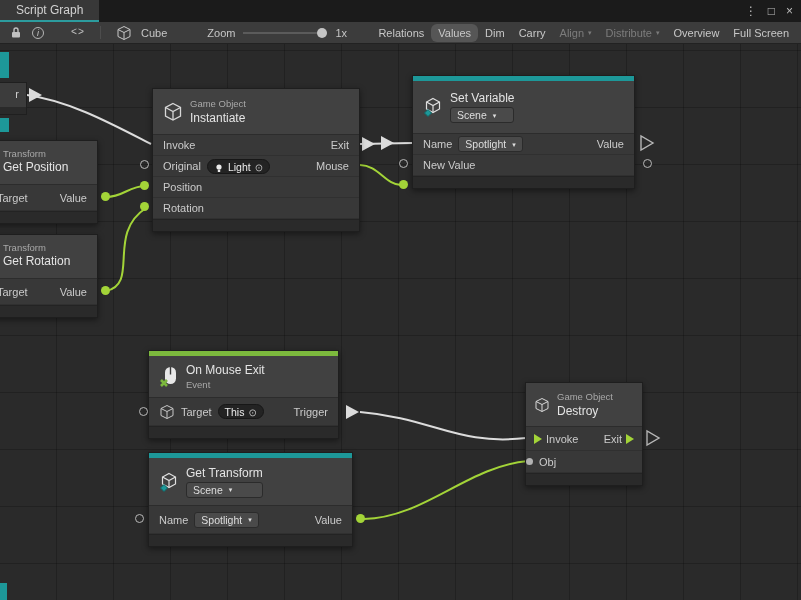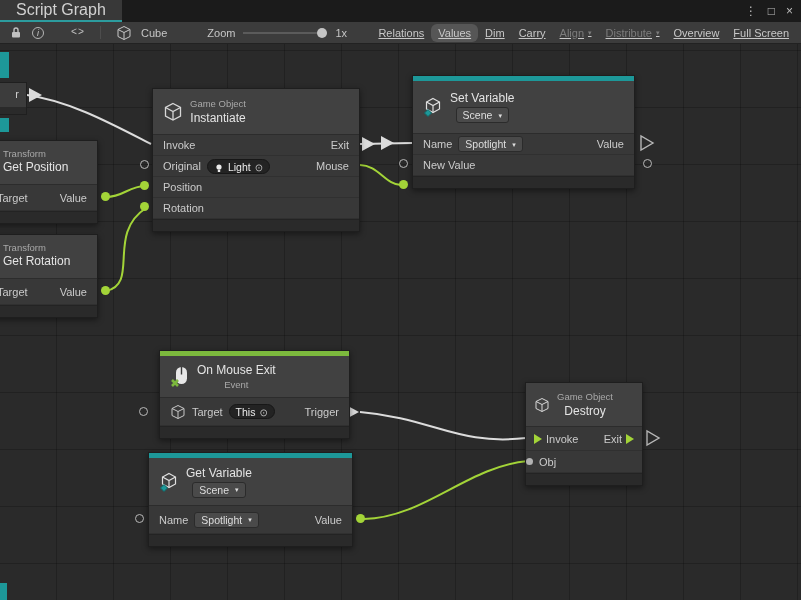--- a/index.html
+++ b/index.html
@@ -4,41 +4,41 @@
 <style>
   * { box-sizing: border-box; }
   html,body { margin:0; padding:0; width:801px; height:600px; background:#2a2a2a;
               font-family:"Liberation Sans", sans-serif; overflow:hidden; }
 
   .window { position:absolute; inset:0; }
 
   
   .tabbar { position:absolute; left:0; top:0; width:801px; height:22px; background:#1b1b1b; }
   .tab { position:absolute; left:0; top:0; height:22px; padding:0 16px; background:#383838;
-         color:#d2d2d2; font-size:16px; line-height:20px; border-bottom:2px solid #2c9c9e; }
+         color:#d2d2d2; font-size:12px; line-height:20px; border-bottom:2px solid #2c9c9e; }
   .win-icons { position:absolute; right:8px; top:0; height:22px; display:flex; gap:11px;
                align-items:center; color:#bdbdbd; font-size:12px; }
   .win-icons span { cursor:default; }
 
   
   .toolbar { position:absolute; left:0; top:22px; width:801px; height:22px; background:#3c3c3c;
              border-bottom:1px solid #222; display:flex; align-items:center; padding:0 5px;
              font-size:11px; color:#c8c8c8; }
   .ticon { display:inline-flex; align-items:center; justify-content:center; margin:0 5px; }
   .info-circle { width:12px; height:12px; border:1px solid #b5b5b5; border-radius:50%;
                  font-size:9px; line-height:10px; text-align:center; color:#c5c5c5;
                  font-style:italic; display:inline-block; }
   .code-glyph { font-family:"Liberation Mono", monospace; font-size:10px; letter-spacing:1px; color:#c0c0c0; }
   .vsep { width:1px; height:13px; background:#4d4d4d; margin:0 10px; }
   .tlabel { margin:0 4px; color:#c6c6c6; }
   .zoom-slider { position:relative; width:84px; height:12px; margin:0 4px; }
   .zoom-slider .track { position:absolute; left:0; right:0; top:5px; height:2px; background:#5b5b5b; }
   .zoom-slider .knob { position:absolute; left:74px; top:1px; width:10px; height:10px;
                        border-radius:50%; background:#c4c4c4; }
-  .tbtn-group { margin-left:auto; display:flex; align-items:center; height:22px;text-decoration:underline; }
+  .tbtn-group { margin-left:auto; display:flex; align-items:center; height:22px; }
   .tbtn { padding:3px 7px; color:#c8c8c8; white-space:nowrap; display:flex; align-items:center; gap:4px; }
   .tbtn.active { background:#565656; border-radius:6px; }
   .tbtn.disabled { color:#7c7c7c; }
   .caret { font-size:7px; line-height:1; }
 
   
   .canvas { position:absolute; left:0; top:44px; width:801px; height:556px; background-color:#2a2a2a;
     background-image:
       linear-gradient(to right, rgba(0,0,0,0.22) 1px, transparent 1px),
       linear-gradient(to bottom, rgba(0,0,0,0.22) 1px, transparent 1px);
@@ -46,21 +46,21 @@
   .wires { position:absolute; left:0; top:0; width:801px; height:556px; pointer-events:none; }
 
   
   .node { position:absolute; background:#383838; border:1px solid #1e1e1e;
           box-shadow:0 2px 6px rgba(0,0,0,0.45); color:#cfcfcf; font-size:11px; }
   .accent { height:5px; }
   .accent.var { background:#1d9899; }
   .accent.evt { background:#7cb93d; }
   .node-header { background:#414141; display:flex; align-items:center; gap:7px;
                  padding:6px 10px; border-bottom:1px solid #2c2c2c; }
-  .hdr-stack { display:flex; flex-direction:column; gap:2px;align-items:center; }
+  .hdr-stack { display:flex; flex-direction:column; gap:2px; }
   .cat { font-size:9.5px; color:#a9a9a9; }
   .title { font-size:12px; color:#e4e4e4; }
   .node-body { background:#383838; }
   .node-row { display:flex; align-items:center; justify-content:space-between;
               height:21px; padding:0 10px; border-bottom:1px solid #303030; }
   .node-row.tall { height:28px; }
   .row-left { display:flex; align-items:center; gap:6px; }
   .plabel { color:#cbcbcb;text-align:right; }
   .node-footer { height:12px; background:#2a2a2a; border-top:1px solid #232323; }
 
@@ -272,21 +272,21 @@
           </span>
           <span class="plabel">Value</span>
         </div>
         <div class="node-row">
           <span class="plabel">New Value</span>
         </div>
       </div>
       <div class="node-footer"></div>
     </div>
 
-    <div class="node" style="left:159px;top:306px;width:191px;">
+    <div class="node" style="left:148px;top:306px;width:191px;">
       <div class="accent evt"></div>
       <div class="node-header" style="height:42px;">
         <svg width="20" height="24" viewBox="0 0 20 24">
           <rect x="6" y="2" width="11" height="17" rx="5.5" fill="#e8e8e8"></rect>
           <line x1="11.5" y1="2" x2="11.5" y2="9.5" stroke="#3a3a3a" stroke-width="1.4"></line>
           <path d="M2 15 L8 21 M8 15 L2 21" stroke="#7cb93d" stroke-width="2.6" fill="none"></path>
         </svg>
         <div class="hdr-stack">
           <span class="title">On Mouse Exit</span>
           <span class="cat">Event</span>
@@ -311,21 +311,21 @@
 
     <div class="node" style="left:148px;top:408px;width:205px;">
       <div class="accent var"></div>
       <div class="node-header" style="height:48px;">
         <svg class="icon20" viewBox="0 0 20 20">
           <path d="M10 1.5 L16.5 5 L16.5 12 L10 15.5 L3.5 12 L3.5 5 Z" fill="none" stroke="#e0e0e0" stroke-width="1.2"></path>
           <path d="M3.5 5 L10 8.5 L16.5 5 M10 8.5 L10 15.5" fill="none" stroke="#e0e0e0" stroke-width="1.2"></path>
           <path d="M5 12.5 L8.5 16 L5 19.5 L1.5 16 Z" fill="#1d9899" stroke="#0e6a6a"></path>
         </svg>
         <div class="hdr-stack">
-          <span class="title">Get Variable</span>
+          <span class="title">Get Transform</span>
           <span class="dropdown">
             <span>Scene</span>
             <span class="caret">▾</span>
           </span>
         </div>
       </div>
       <div class="node-row tall">
         <span class="row-left">
           <span class="plabel">Name</span>
           <span class="dropdown">

